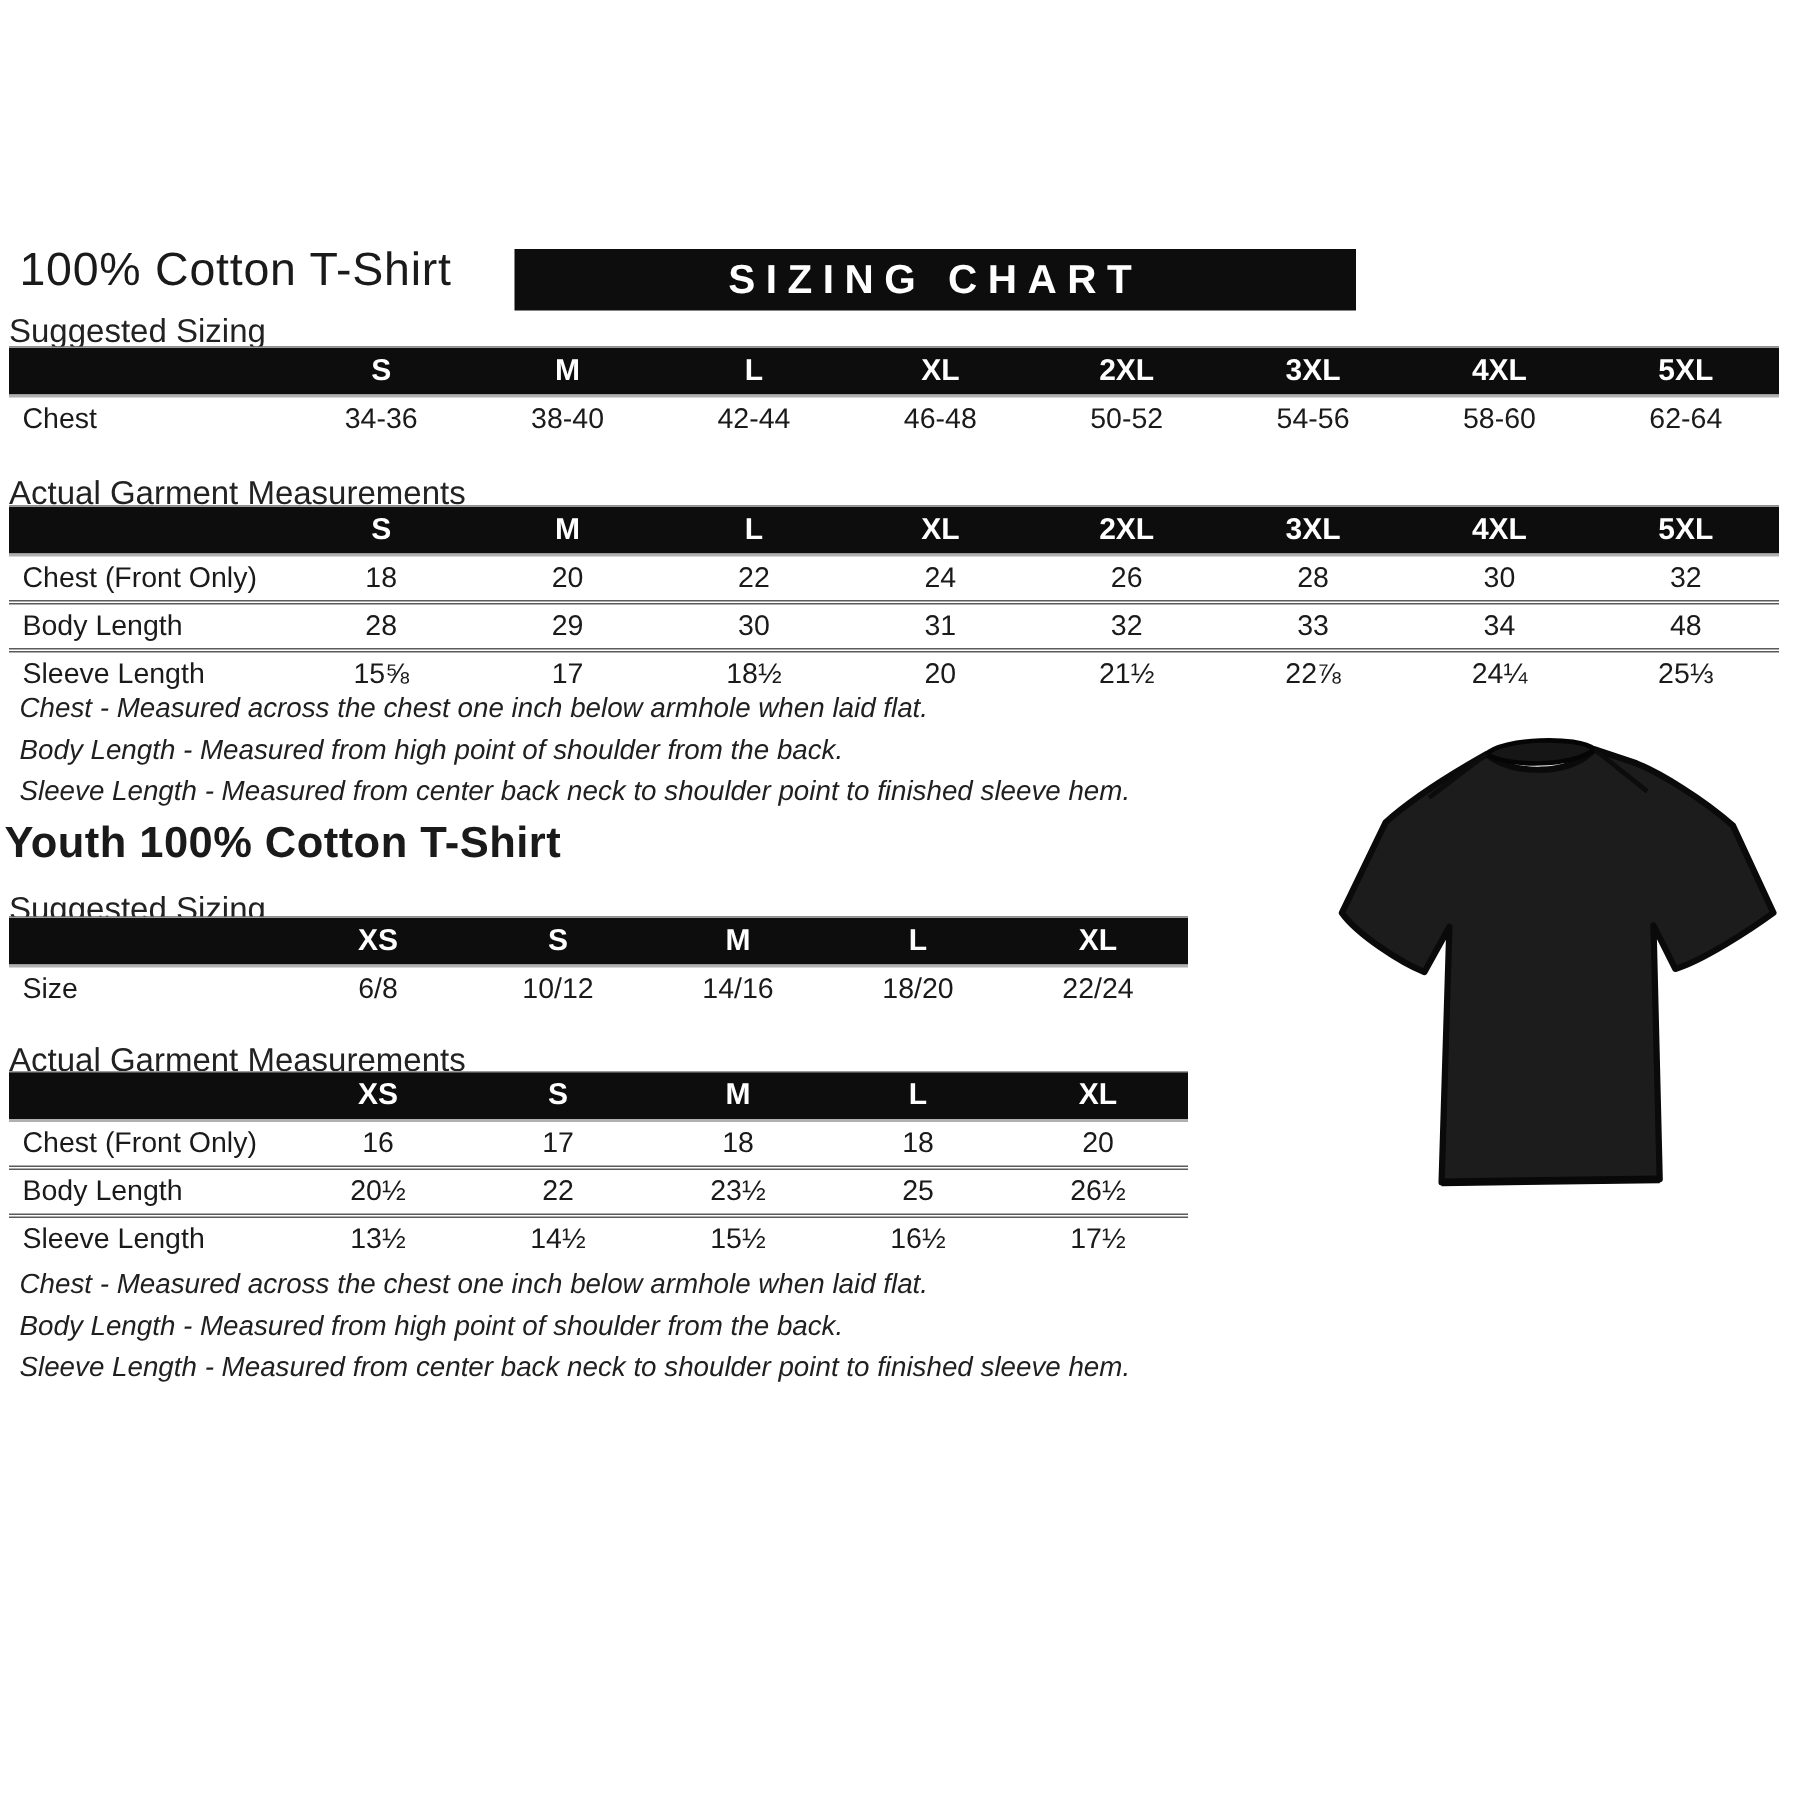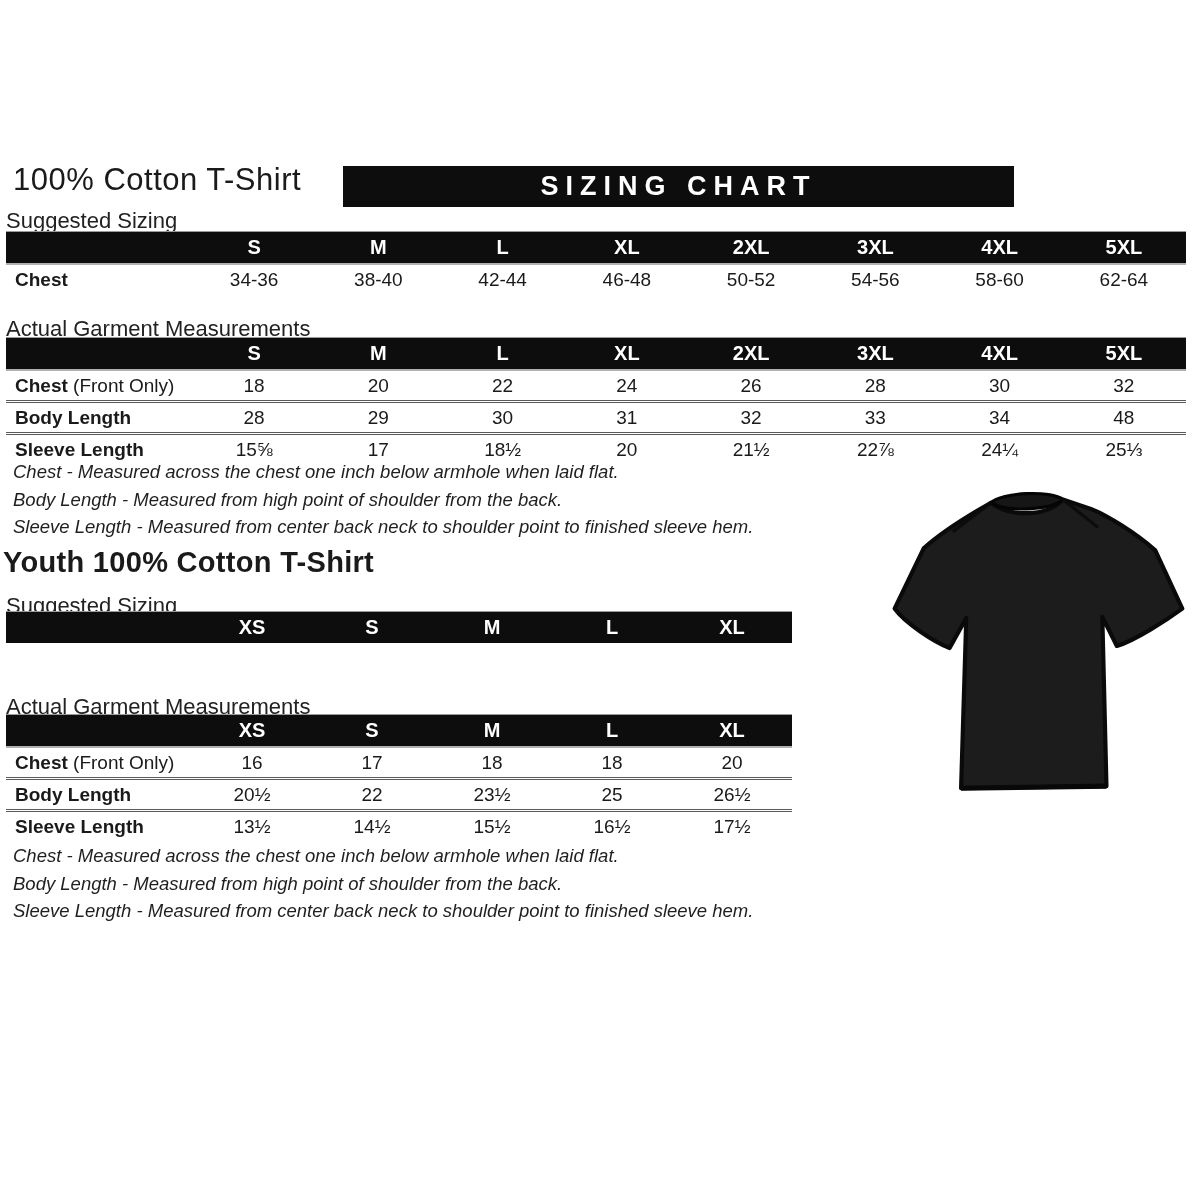--- a/index.html
+++ b/index.html
@@ -4,36 +4,36 @@
 <style>
   html,body{margin:0;padding:0;}
   body{
     width:1200px;height:1200px;background:#ffffff;position:relative;
     font-family:"Liberation Sans","DejaVu Sans",sans-serif;color:#1a1a1a;
     -webkit-font-smoothing:antialiased;
   }
   .abs{position:absolute;}
   .page-title{left:13px;top:162px;font-size:31px;font-weight:normal;letter-spacing:0.5px;text-align:center;}
   .banner{
-    left:343px;top:166px;width:671px;height:41px;background:#0d0d0d;color:#fff;
+    left:343px;top:166px;width:561px;height:41px;background:#0d0d0d;color:#fff;
     display:flex;align-items:center;justify-content:center;
     font-size:27px;font-weight:bold;letter-spacing:7px;
   }
   .section-label{font-size:22px;color:#222;}
   .youth-title{left:3px;top:546px;font-size:29px;font-weight:bold;letter-spacing:0.3px;}
 
   .size-table{font-size:19px;}
   .t-header{
     display:flex;align-items:center;height:31px;background:#0d0d0d;color:#fff;
     font-weight:bold;border-top:1px solid #9a9a9a;
   }
   .t-row{display:flex;align-items:center;height:29px;border-top:2px solid #b0b0b0;}
   .t-row ~ .t-row{border-top:3px double #5a5a5a;justify-content:space-between;}
   .cell-label{width:186px;padding-left:9px;box-sizing:border-box;text-align:left;}
-  .lbl-b{font-weight:bold;margin-top:18px;}
+  .lbl-b{font-weight:normal;margin-top:18px;}
   .cell{flex:1;text-align:center;}
   .t-header .cell{font-size:20px;}
 
   .notes{font-size:18.5px;line-height:27.5px;color:#1f1f1f;}
   .notes div{white-space:nowrap;font-style:italic;}
 
   .tshirt-wrap{left:884px;top:486px;width:312px;height:322px;}
 </style>
 </head>
 <body>
@@ -127,20 +127,28 @@
 
 <div class="abs section-label" style="left:6px;top:593px;">Suggested Sizing</div>
 <div class="abs size-table" id="youth-suggested" style="left:6px;top:611px;width:786px;">
     <div class="t-header">
       <div class="cell-label"></div>
       <div class="cell">XS</div>
       <div class="cell">S</div>
       <div class="cell">M</div>
       <div class="cell">L</div>
       <div class="cell">XL</div>
+    </div>
+    <div class="t-row">
+      <div class="cell-label"><span class="lbl-b">Size</span><span></span></div>
+      <div class="cell">6/8</div>
+      <div class="cell">10/12</div>
+      <div class="cell">14/16</div>
+      <div class="cell">18/20</div>
+      <div class="cell">22/24</div>
     </div>
   </div>
 
 <div class="abs section-label" style="left:6px;top:694px;">Actual Garment Measurements</div>
 <div class="abs size-table" id="youth-actual" style="left:6px;top:714px;width:786px;">
     <div class="t-header">
       <div class="cell-label"></div>
       <div class="cell">XS</div>
       <div class="cell">S</div>
       <div class="cell">M</div>

